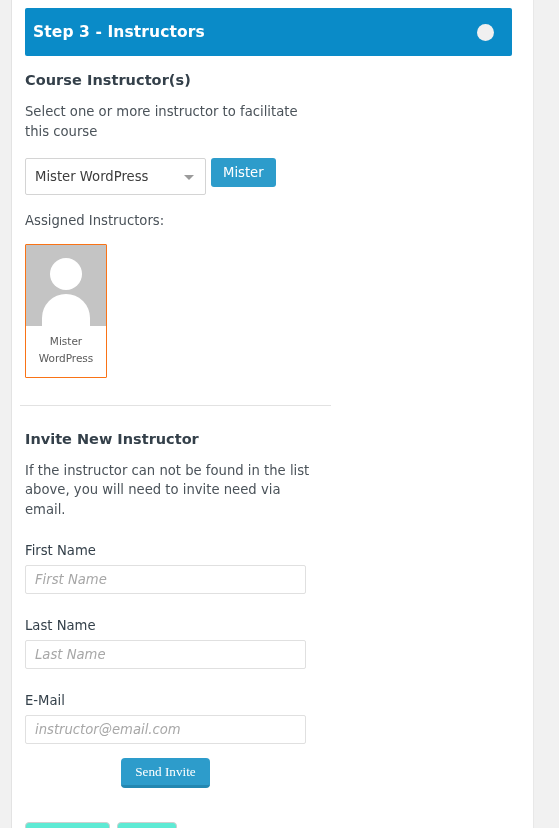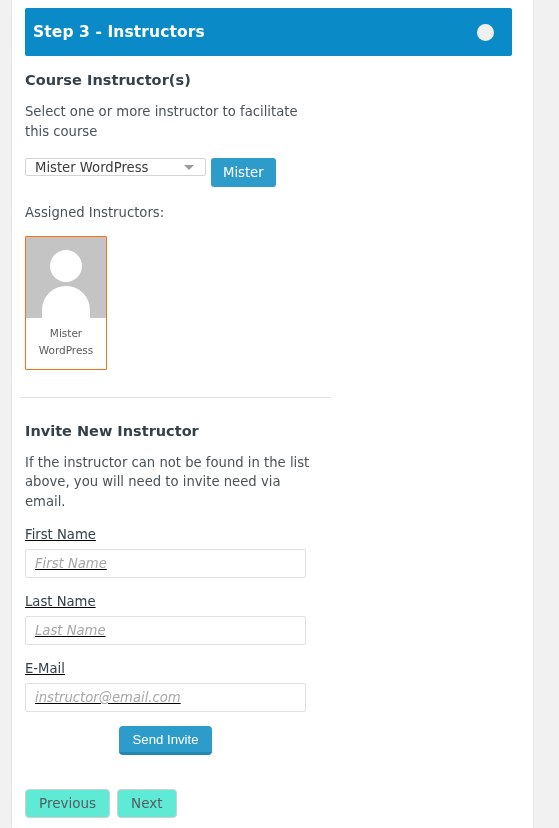--- a/index.html
+++ b/index.html
@@ -86,21 +86,21 @@
 
   .select-row {
     margin-top: 17px;
     display: flex;
     align-items: flex-start;
   }
 
   .styled-select {
     position: relative;
     width: 181px;
-    height: 18px;
+    height: 37px;
     background: #ffffff;
     border: 1px solid #d4d4d4;
     border-radius: 2px;
     display: flex;
     align-items: center;
     padding-left: 9px;
     font-size: 13.2px;
     color: #3c3c3c;
   }
   .styled-select .caret {
@@ -199,21 +199,21 @@
     color: #34404a;
   }
   p.invite-desc {
     margin: 14px 0 0 0;
     width: 295px;
     font-size: 13.2px;
     line-height: 1.48;
     color: #4a5259;
   }
 
-  .field-group { margin-top: 16px; text-decoration: underline; }
+  .field-group { margin-top: 24px; }
   .field-label {
     display: block;
     font-size: 13.2px;
     color: #34404a;
     margin-bottom: 7px;
   }
   .text-input {
     display: block;
     width: 281px;
     height: 29px;
@@ -235,21 +235,21 @@
     width: 281px;
     display: flex;
     justify-content: center;
   }
   .btn-send-invite {
     background: #2d9ccb;
     border: none;
     border-bottom: 3px solid #2387b1;
     border-radius: 4px;
     color: #ffffff;
-    font-family: Liberation Sans, sans-serif;
+    font-family: Liberation Serif, serif;
     font-size: 13.2px;
     padding: 6px 14px 5px 14px;
     cursor: pointer;
   }
 
   
   .nav-row {
     margin-top: 34px;
     display: flex;
     gap: 7px;

